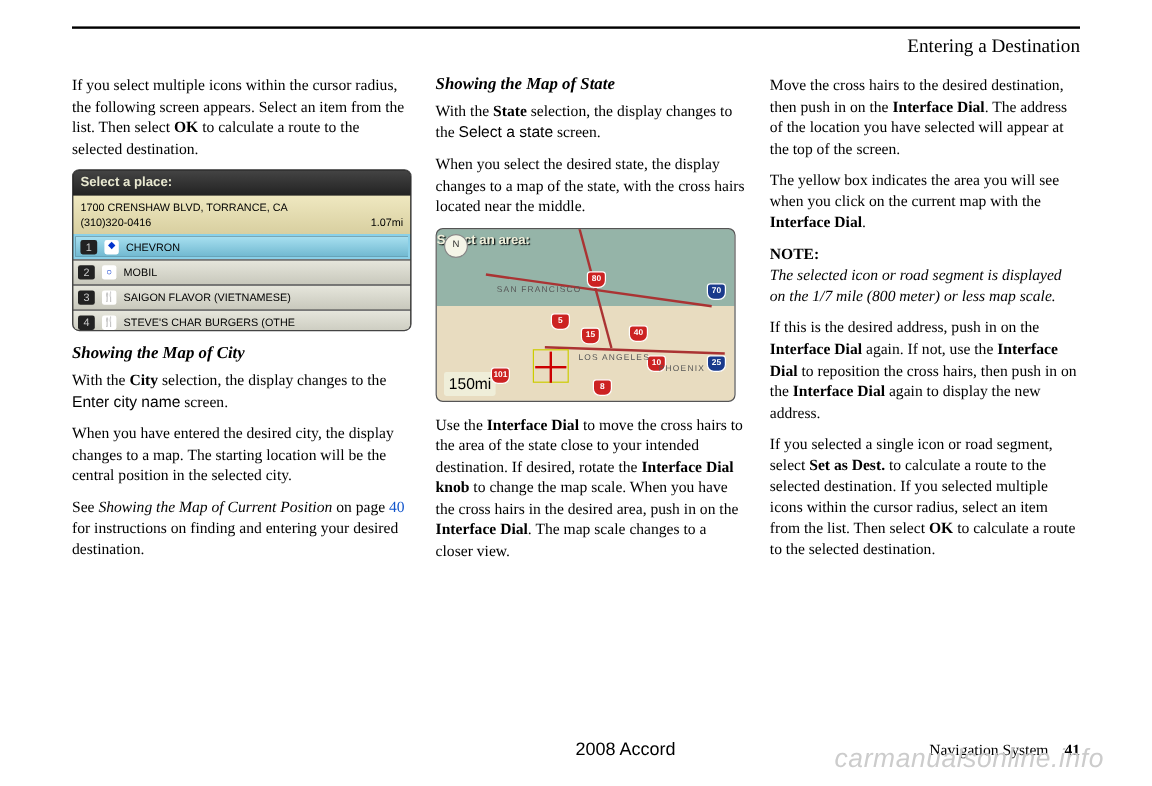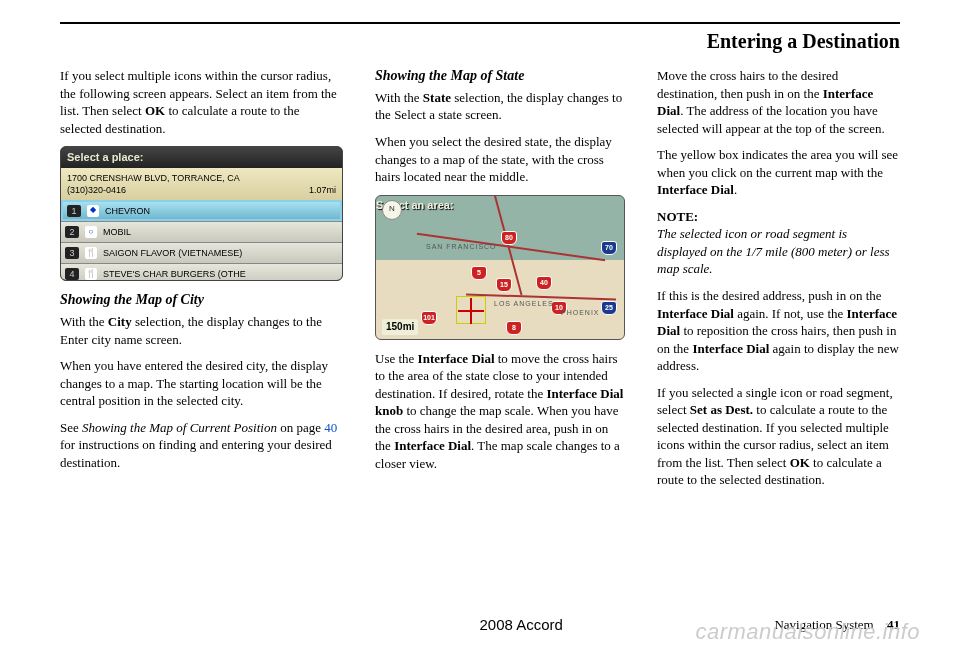--- a/index.html
+++ b/index.html
@@ -14,41 +14,41 @@
   }
   .page {
     padding: 22px 60px 0 60px;
   }
   .top-rule {
     border-top: 2px solid #000;
     margin-bottom: 6px;
   }
   .header-title {
     text-align: right;
-    font-weight: bold;
-    font-size: 20px;
+    font-weight: normal;
+    font-size: 16px;
     margin-bottom: 14px;
   }
   .columns {
     display: flex;
-    gap: 32px;
+    gap: 20px;
   }
   .col {
     flex: 1;
     font-size: 13px;
     line-height: 1.35;
   }
   .col p { margin-bottom: 9px; }
   .subhead {
     font-weight: bold;
     font-style: italic;
     font-size: 14px;
     margin-bottom: 3px;
   }
-  .screen-text { font-family: Liberation Serif, serif; }
+  .screen-text { font-family: Liberation Sans, sans-serif; }
   .link { color: #1155cc; }
   .note-label { font-weight: bold; font-size: 13px; }
   .note-body { font-style: italic; }
   .footer {
     position: absolute;
     bottom: 22px;
     left: 68px;
     right: 60px;
     display: flex;
     justify-content: space-between;
@@ -163,22 +163,21 @@
     display: flex; align-items:center; justify-content:center;
     border:1px solid #888;
   }
   .shot2 .scale {
     position: absolute;
     bottom: 4px; left: 6px;
     background: rgba(240,240,220,0.9);
     color: #000;
     padding: 1px 4px;
     border-radius: 2px;
-    font-size: 10px;
-    font-weight: bold;
+    font-size: 13px;
   }
   .shot2 .shield {
     position: absolute;
     width: 16px; height: 14px;
     background: #c22;
     border: 1px solid #fff;
     border-radius: 3px 3px 6px 6px;
     color: #fff;
     font-size: 7px;
     display:flex; align-items:center; justify-content:center;

